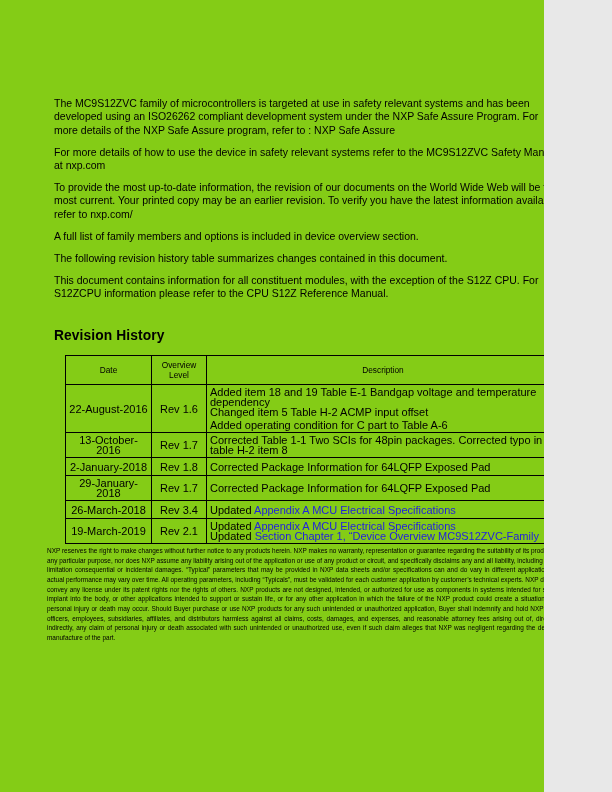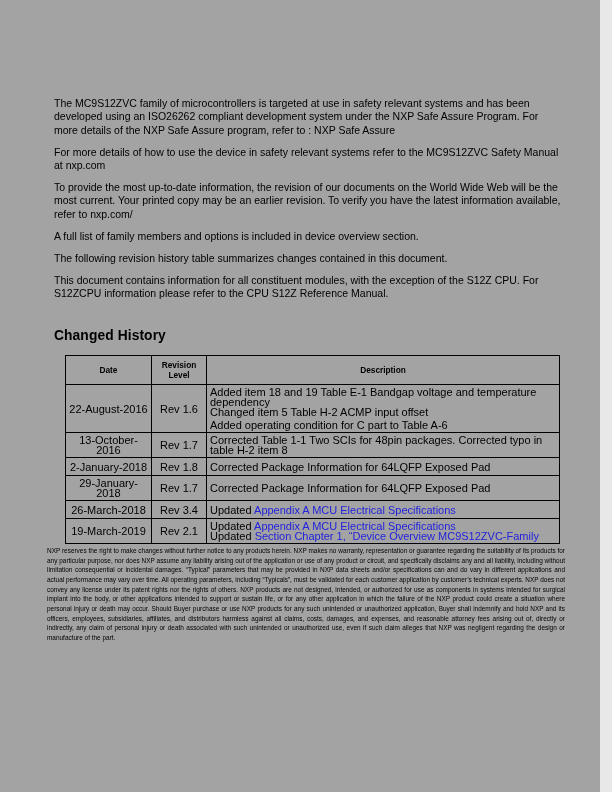--- a/index.html
+++ b/index.html
@@ -1,20 +1,20 @@
 <!DOCTYPE html>
 <html style="--link-blue: #2222DD;"><head>
 <meta charset="utf-8">
 <style>
   html, body { margin: 0; padding: 0; background: #e8e8e8; }
   .page {
     position: relative;
-    width: 600px;
+    width: 544px;
     height: 792px;
-    background: #a3a3a3;
+    background: #84cc16;
     font-family: "Liberation Sans", sans-serif;
     color: #000000;
     overflow: hidden;
   }
   .body-text {
     position: absolute;
     left: 54px;
     top: 97px;
     width: 507px;
     font-size: 10.5px;
@@ -37,21 +37,21 @@
     border-collapse: collapse;
     table-layout: fixed;
   }
   table.rev-table, table.rev-table th, table.rev-table td {
     border: 1px solid #000000;
   }
   table.rev-table { border-width: 1.5px; }
   table.rev-table th {
     font-size: 8.3px;
     line-height: 10px;
-    font-weight: bold;
+    font-weight: normal;
     vertical-align: middle;
     padding: 2px 3px;
   }
   table.rev-table thead tr { height: 29px; }
   table.rev-table td {
     font-size: 11px;
     line-height: 10px;
     vertical-align: middle;
     padding: 2px 3px;
   }
@@ -85,32 +85,32 @@
 
   <div class="body-text">
     <p>The MC9S12ZVC family of microcontrollers is targeted at use in safety relevant systems and has been developed using an ISO26262 compliant development system under the NXP Safe Assure Program. For more details of the NXP Safe Assure program, refer to : NXP Safe Assure</p>
     <p>For more details of how to use the device in safety relevant systems refer to the MC9S12ZVC Safety Manual at nxp.com</p>
     <p>To provide the most up-to-date information, the revision of our documents on the World Wide Web will be the most current. Your printed copy may be an earlier revision. To verify you have the latest information available, refer to nxp.com/</p>
     <p>A full list of family members and options is included in device overview section.</p>
     <p>The following revision history table summarizes changes contained in this document.</p>
     <p>This document contains information for all constituent modules, with the exception of the S12Z CPU. For S12ZCPU information please refer to the CPU S12Z Reference Manual.</p>
   </div>
 
-  <div class="section-heading">Changed History</div>
+  <div class="section-heading">Revision History</div>
 
   <table class="rev-table">
     <colgroup>
       <col class="col-date">
       <col class="col-rev">
       <col class="col-desc">
     </colgroup>
     <thead>
       <tr>
         <th>Date</th>
-        <th>Revision Level</th>
+        <th>Overview Level</th>
         <th>Description</th>
       </tr>
     </thead>
     <tbody>
         <tr>
           <td class="cell-date">22-August-2016</td>
           <td class="cell-rev">Rev 1.6</td>
           <td class="cell-desc">
             <div class="line"><span>Added item 18 and 19 Table E-1 Bandgap voltage and temperature dependency</span></div>
             <div class="line"><span>Changed item 5 Table H-2 ACMP input offset</span></div>

